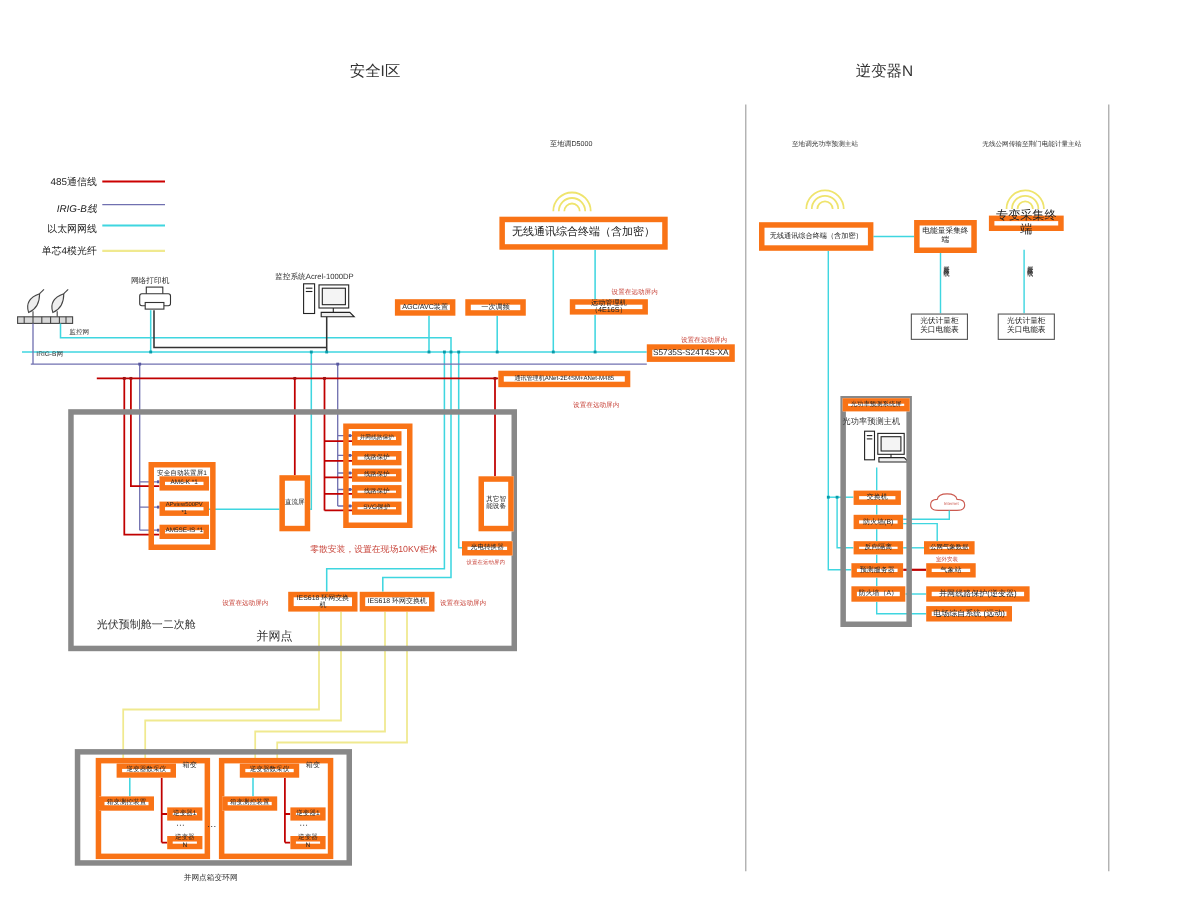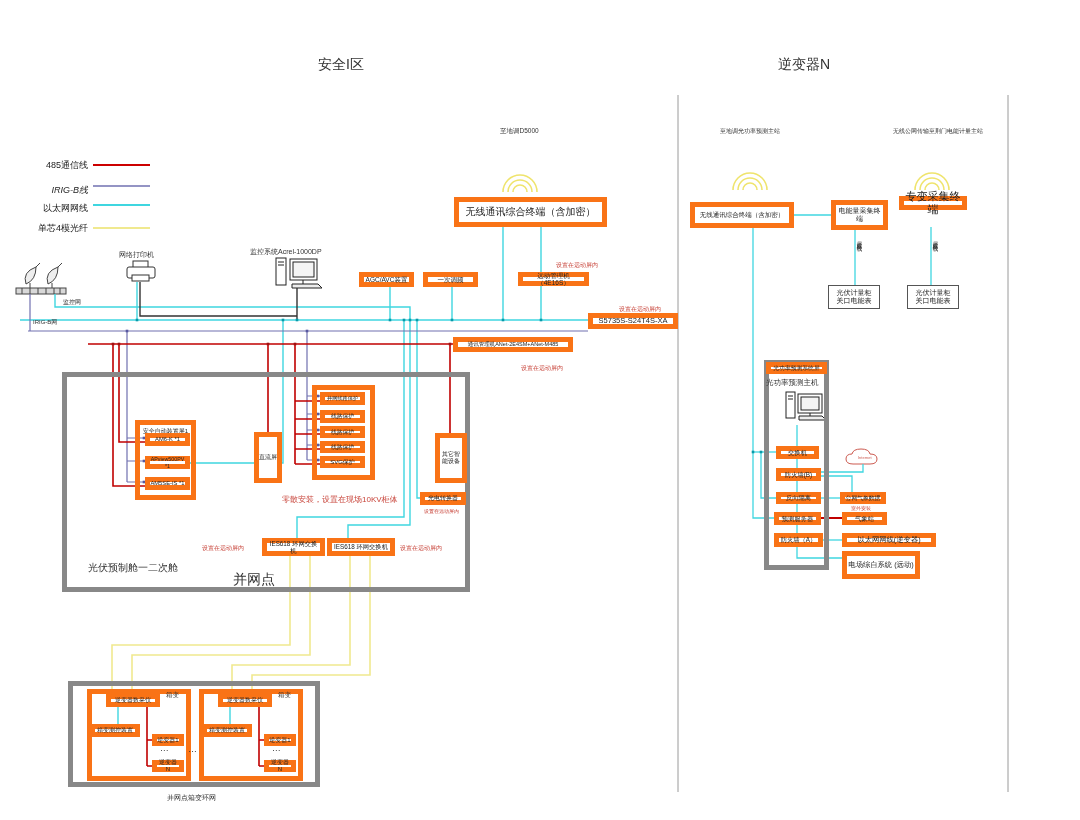--- a/index.html
+++ b/index.html
@@ -212,32 +212,32 @@
   <div class="b" style="left:454px;top:197px;width:153px;height:30px;font-size:10px;">无线通讯综合终端（含加密）</div>
 
   <div class="lbl" style="left:119px;top:250px;font-size:7px;">网络打印机</div>
   <div class="lbl" style="left:250px;top:247px;font-size:7px;">监控系统Acrel-1000DP</div>
 
   <div class="b" style="left:359px;top:272px;width:55px;height:15px;font-size:6.5px;">AGC/AVC装置</div>
   <div class="b" style="left:423px;top:272px;width:55px;height:15px;font-size:6.5px;">一次调频</div>
   <div class="b" style="left:518px;top:272px;width:71px;height:14px;font-size:6.5px;">远动管理机（4E16S）</div>
   <div class="lbl red" style="left:556px;top:261px;font-size:6px;">设置在远动屏内</div>
 
-  <div class="b" style="left:588px;top:313px;width:90px;height:16px;font-size:7.5px;">S5735S-S24T4S-XA</div>
+  <div class="b" style="left:588px;top:313px;width:80px;height:16px;font-size:7.5px;">S5735S-S24T4S-XA</div>
   <div class="lbl red" style="left:619px;top:305px;font-size:6px;">设置在远动屏内</div>
 
   <div class="b" style="left:453px;top:337px;width:120px;height:15px;font-size:5.5px;">通讯管理机ANet-2E4SM+ANet-M485</div>
   <div class="lbl red" style="left:521px;top:364px;font-size:6px;">设置在远动屏内</div>
 
   <div class="lbl" style="left:63px;top:298px;font-size:6px;">监控网</div>
   <div class="lbl" style="left:33px;top:318px;font-size:6px;">IRIG-B网</div>
 
   <div class="b" style="left:62px;top:372px;width:408px;height:220px;border-color:#888;background:transparent;"></div>
   <div class="lbl" style="left:88px;top:561px;font-size:10px;">光伏预制舱一二次舱</div>
-  <div class="lbl" style="left:233px;top:571px;font-size:14px;">并网点</div>
+  <div class="lbl" style="left:233px;top:571px;font-size:11px;">并网点</div>
 
   <div class="b" style="left:135px;top:420px;width:61px;height:80px;background:transparent;align-items:flex-start;justify-content:center;font-size:6px;padding-top:3px;">安全自动装置屏1</div>
   <div class="b" style="left:145px;top:433px;width:45px;height:13px;font-size:5.8px;">AM6-K *1</div>
   <div class="b" style="left:145px;top:456px;width:45px;height:13px;font-size:5.3px;">APview500PV *1</div>
   <div class="b" style="left:145px;top:477px;width:45px;height:13px;font-size:5.8px;">AM5SE-IS *1</div>
 
   <div class="b" style="left:254px;top:432px;width:28px;height:51px;font-size:6px;">直流屏</div>
 
   <div class="b" style="left:312px;top:385px;width:63px;height:95px;background:transparent;"></div>
   <div class="b" style="left:320px;top:392px;width:45px;height:13px;font-size:5.2px;">并网线路保护</div>
@@ -304,16 +304,16 @@
   <div class="b" style="left:776px;top:446px;width:43px;height:13px;font-size:6.3px;">交换机</div>
   <div class="b" style="left:776px;top:468px;width:45px;height:13px;font-size:6.3px;">防火墙(B)</div>
   <div class="b" style="left:776px;top:492px;width:45px;height:12px;font-size:6.3px;">反向隔离</div>
   <div class="b" style="left:774px;top:512px;width:47px;height:13px;font-size:6.3px;">预测服务器</div>
   <div class="b" style="left:774px;top:533px;width:49px;height:14px;font-size:6.3px;">防火墙（A）</div>
 
   <div class="lbl" style="left:858px;top:455px;font-size:4px;color:#cc5a50;">Internet</div>
   <div class="b" style="left:840px;top:492px;width:46px;height:12px;font-size:5.8px;">公网气象数据</div>
   <div class="lbl red" style="left:851px;top:505px;font-size:5px;">室外安装</div>
   <div class="b" style="left:842px;top:512px;width:45px;height:13px;font-size:6.3px;">气象站</div>
-  <div class="b" style="left:842px;top:533px;width:94px;height:14px;font-size:7.3px;">以太网网线(逆变器)</div>
-  <div class="b" style="left:842px;top:551px;width:78px;height:28px;font-size:7.3px;">电场综自系统 (远动)</div>
+  <div class="b" style="left:842px;top:533px;width:94px;height:14px;font-size:7.3px;">并网线路保护(逆变器)</div>
+  <div class="b" style="left:842px;top:551px;width:78px;height:14px;font-size:7.3px;">电场综自系统 (远动)</div>
 
 </div>
 
 </body></html>

